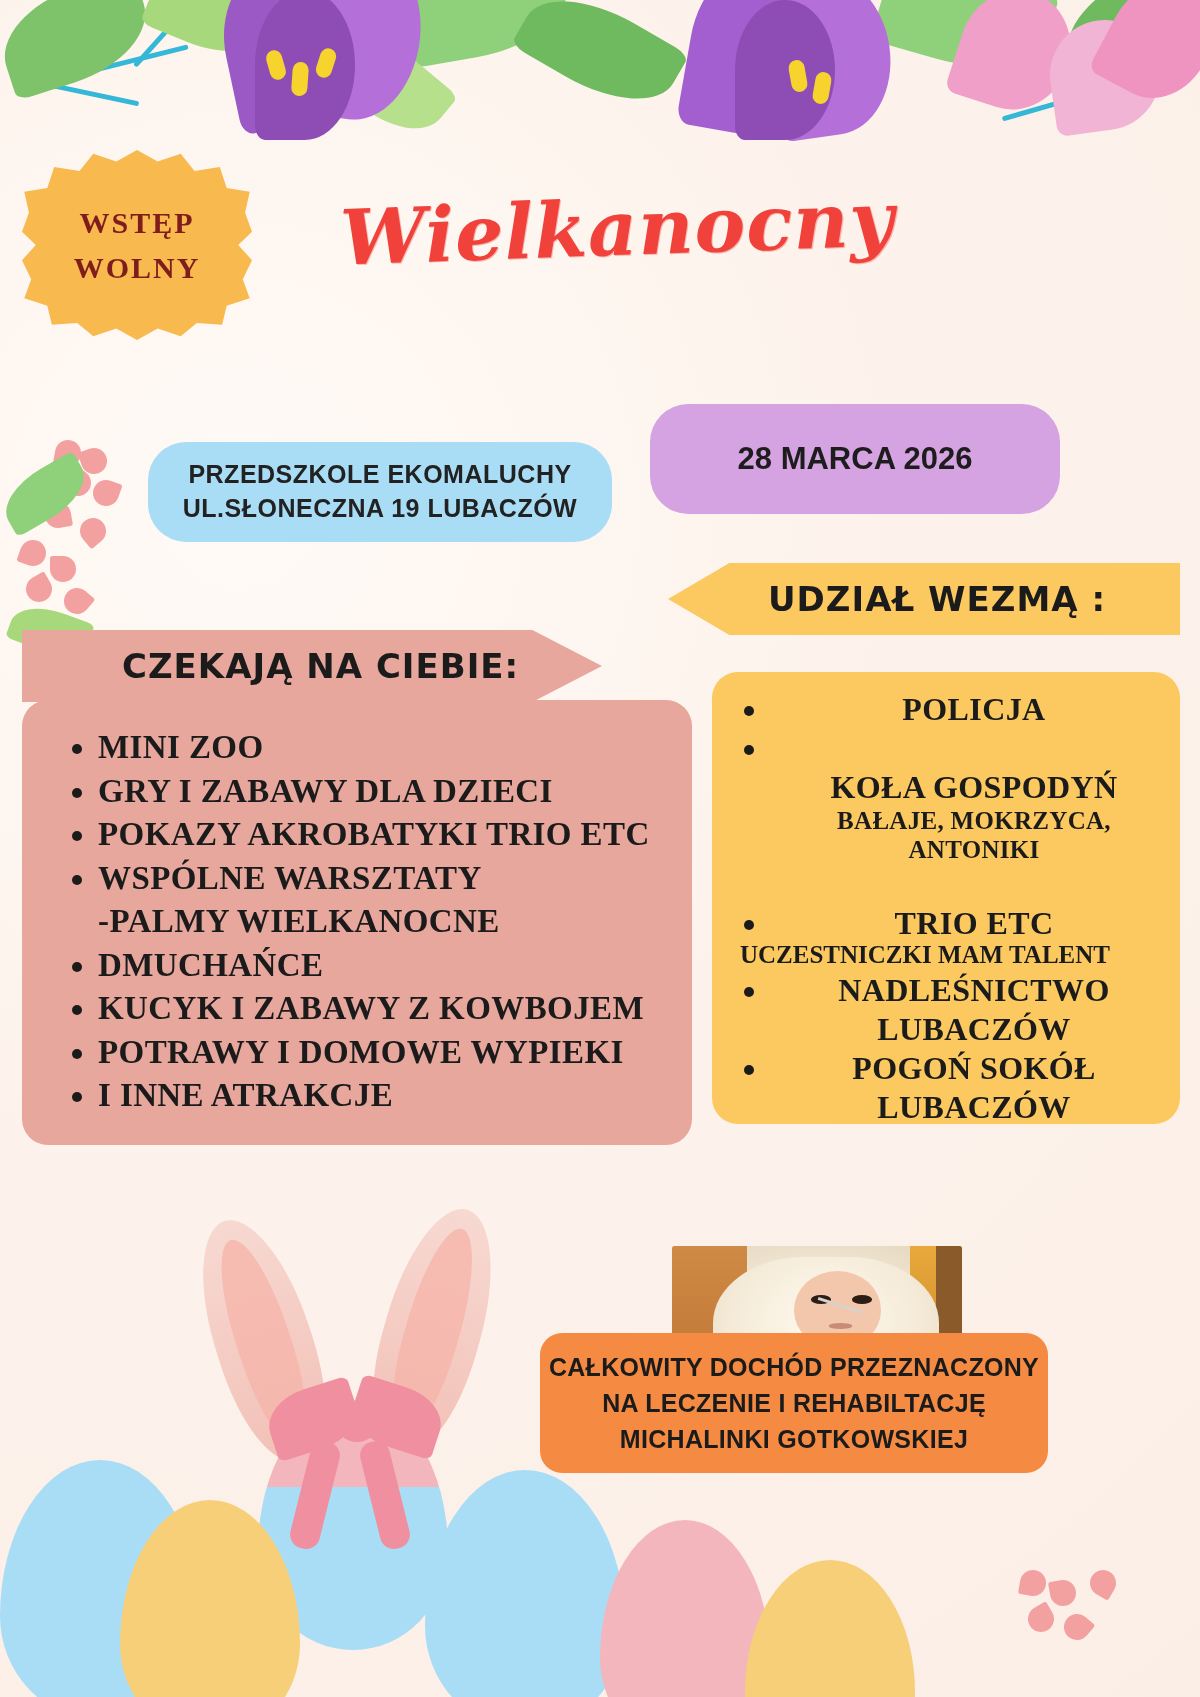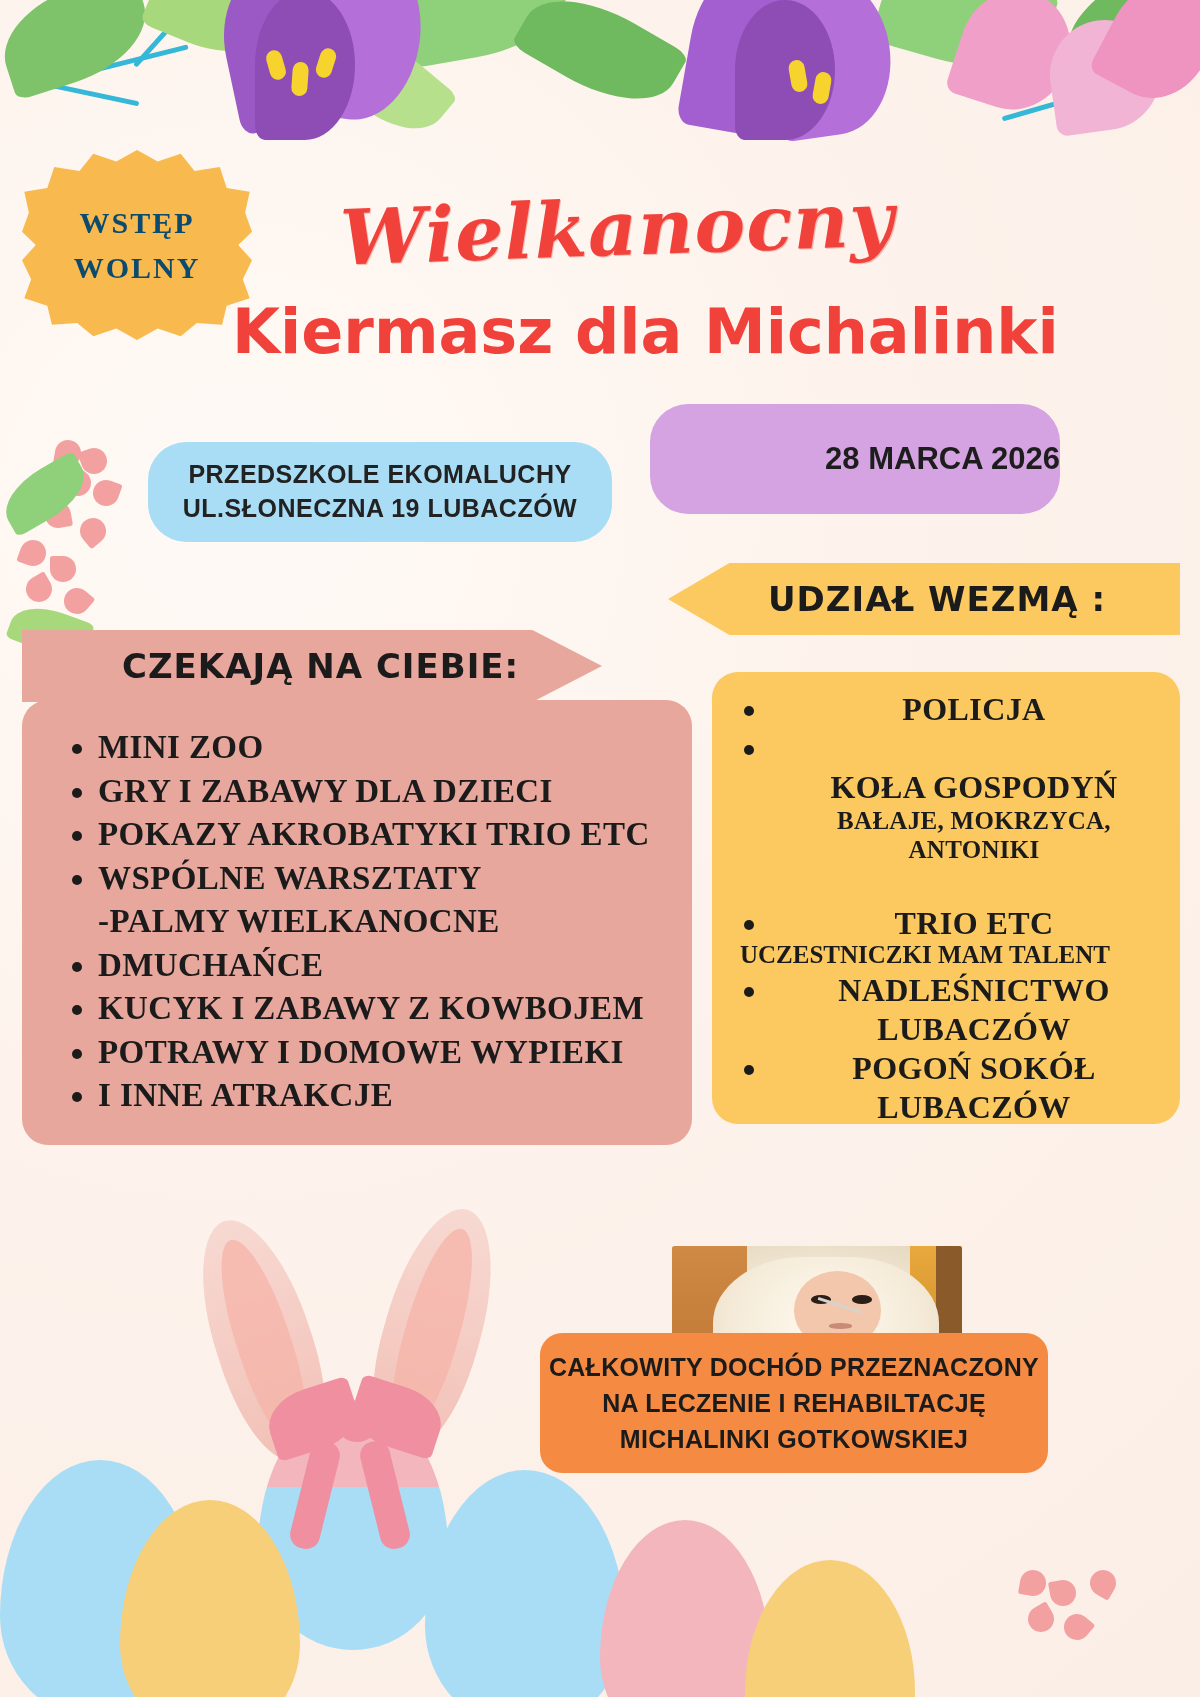--- a/index.html
+++ b/index.html
@@ -48,21 +48,21 @@
     position: absolute;
     left: 22px;
     top: 150px;
     width: 230px;
     height: 190px;
     background: #f8b94e;
     display: flex;
     flex-direction: column;
     align-items: center;
     justify-content: center;
-    color: #0c4a6e;
+    color: #7f1d1d;
     font-family: "Liberation Serif", serif;
     font-weight: bold;
     font-size: 30px;
     letter-spacing: 2px;
     text-align: center;
     line-height: 1.5;
     clip-path: polygon(
       50% 0%, 59% 6%, 69% 2%, 75% 11%, 86% 9%, 89% 20%, 99% 22%, 97% 33%,
       100% 43%, 94% 50%, 100% 58%, 96% 68%, 99% 78%, 89% 82%, 87% 92%,
       76% 91%, 69% 98%, 59% 94%, 50% 100%, 41% 94%, 31% 98%, 24% 91%,
@@ -121,21 +121,20 @@
     letter-spacing: 0.5px;
   }
   .pill-date {
     left: 650px;
     top: 404px;
     width: 410px;
     height: 110px;
     background: #d6a3e2;
     color: #1d1d1d;
     font-size: 31px;
-    align-items: flex-end;
   }
 
   
   .banner {
     position: absolute;
     display: flex;
     align-items: center;
     font-family: "DejaVu Sans", sans-serif;
     font-weight: bold;
     color: #1b1b1b;
@@ -414,21 +413,20 @@
   </div>
   <div class="leaf" style="left:0px;top:470px;width:90px;height:48px;background:#8fd07a;transform:rotate(-30deg);"></div>
   <div class="leaf" style="left:10px;top:610px;width:80px;height:42px;background:#a7d97c;transform:rotate(20deg);"></div>
 
   <div class="badge">
     <div>WSTĘP</div>
     <div>WOLNY</div>
   </div>
 
   <div class="title-main">Wielkanocny</div>
-  <div class="title-sub">Kiermasz dla Michalinki</div>
 
   <div class="pill pill-place">
     <div>PRZEDSZKOLE EKOMALUCHY</div>
     <div>UL.SŁONECZNA 19 LUBACZÓW</div>
   </div>
   <div class="pill pill-date">
     <div>28 MARCA 2026</div>
   </div>
 
   <div class="banner banner-left">

